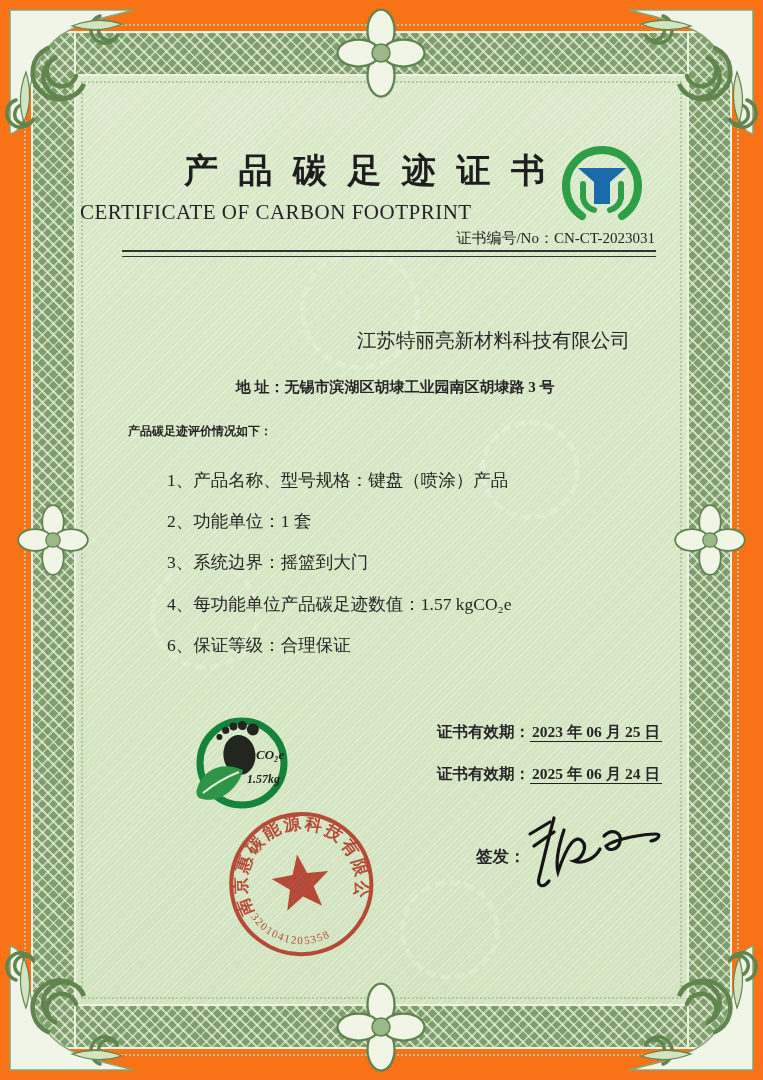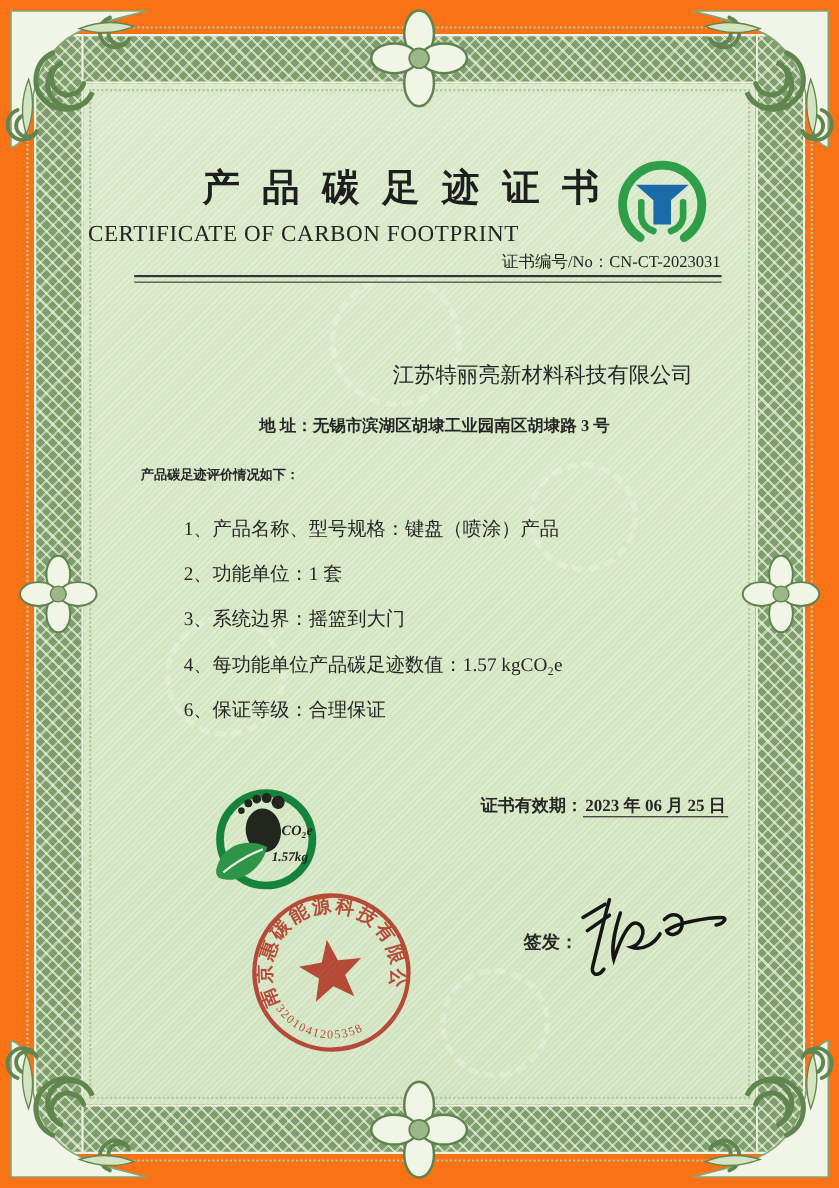--- a/index.html
+++ b/index.html
@@ -146,20 +146,23 @@
     <text x="73" y="54" font-size="13" font-style="italic" font-weight="bold" fill="#20241f" font-family="Liberation Serif, DejaVu Serif, serif">CO₂e</text>
     <text x="64" y="78" font-size="12" font-style="italic" font-weight="bold" fill="#20241f" font-family="Liberation Serif, DejaVu Serif, serif">1.57kg</text>
     <path d="M14,84 C20,63 41,56 60,65 C55,86 33,100 16,93 C13,90 13,87 14,84 Z" fill="#2e9447"></path>
     <path d="M20,88 C30,80 43,72 56,67" fill="none" stroke="#e8f2dc" stroke-width="2"></path>
   </svg>
 
   <div class="dates">
     <div class="daterow">
       <span>证书有效期：</span><span class="dval">2023 年 06 月 25 日</span>
     </div>
+    <div class="daterow">
+      <span>证书有效期：</span><span class="dval">2025 年 06 月 24 日</span>
+    </div>
   </div>
 
   <div class="signlabel">签发：</div>
 
   <svg class="sig-svg" width="170" height="92" viewBox="0 0 170 92" xmlns="http://www.w3.org/2000/svg">
     <g fill="none" stroke="#151515" stroke-width="3.2" stroke-linecap="round">
       <path d="M30,32 L50,20"></path>
       <path d="M34,44 L54,30"></path>
       <path d="M54,16 C48,38 43,60 39,76 C37,84 43,87 49,79"></path>
       <path d="M64,28 C58,46 56,62 58,70 C68,40 76,33 82,39 C88,45 82,57 74,59 C84,63 96,55 100,47"></path>

